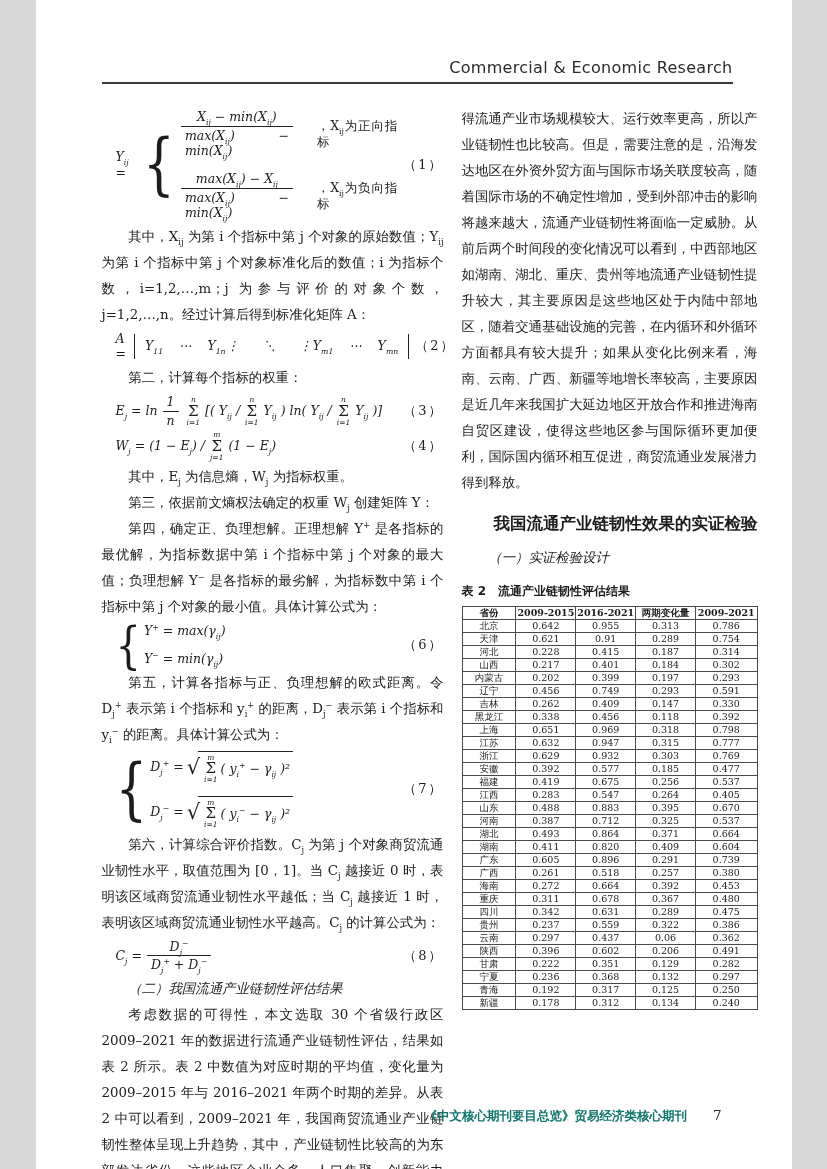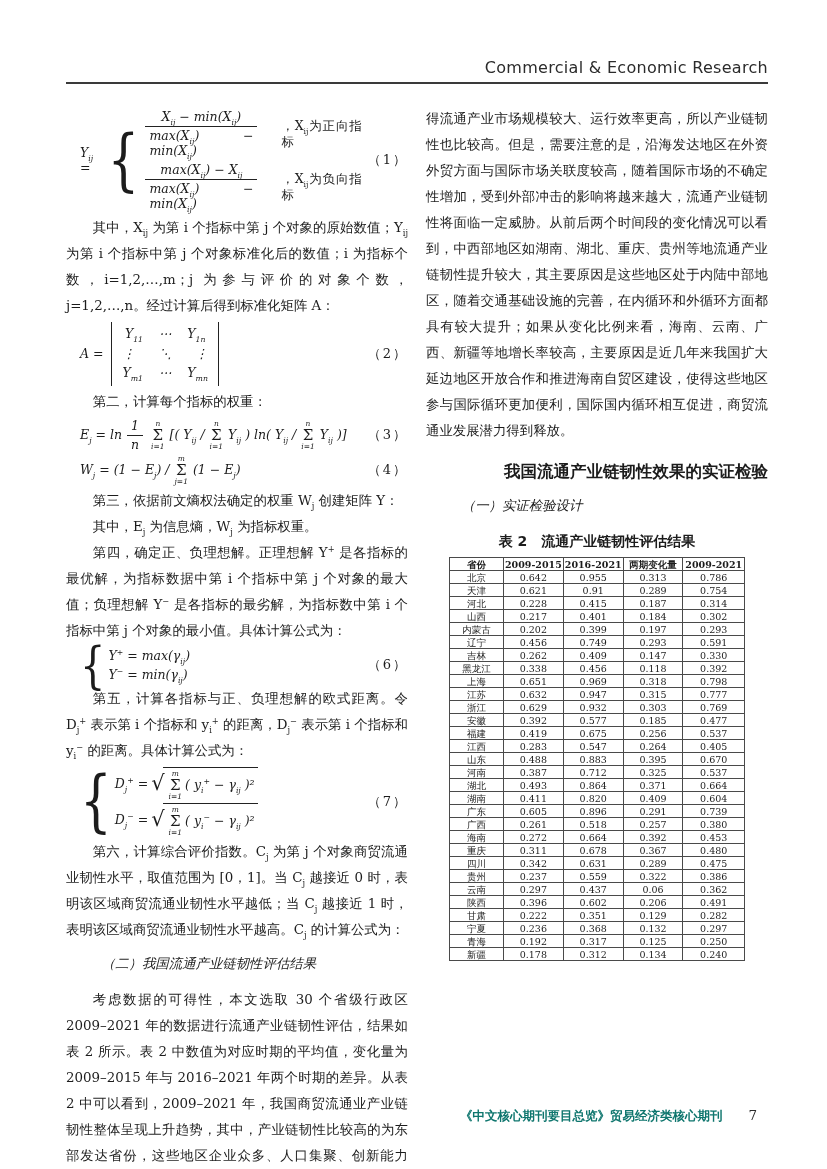--- a/index.html
+++ b/index.html
@@ -1,18 +1,18 @@
 <!DOCTYPE html>
 <html><head>
 <meta charset="utf-8">
 <style>
   html,body{margin:0;padding:0;background:#d9d9d9;}
   .page{
     position:relative;
-    width:827px;height:1169px;
+    width:756px;height:1169px;
     margin:0 auto;
     background:#ffffff;
     font-family:"DejaVu Serif","Liberation Serif",serif;
     color:#1c1c1c;
     overflow:hidden;
   }
   
   .hdr{position:absolute;top:0;left:66px;right:59px;}
   .hdr-title{
     text-align:right;
@@ -40,46 +40,46 @@
   .fx{display:flex;align-items:center;flex-wrap:nowrap;font-style:italic;gap:2px;}
   .fx .cn{font-style:normal;margin-left:18px;}
   .eqno{margin-left:auto;font-style:normal;font-size:13px;letter-spacing:2px;padding-left:6px;}
   sub,sup{font-size:62%;line-height:0;}
   .frac{display:inline-flex;flex-direction:column;align-items:center;vertical-align:middle;margin:0 3px;line-height:1.25;}
   .frac .num{padding:0 4px 1px;}
   .frac .den{border-top:1px solid #222;padding:1px 4px 0;}
   .cases{display:flex;align-items:center;}
   .brace{font-size:40px;font-weight:300;line-height:0.9;transform:scaleY(1.25);margin-right:3px;font-style:normal;}
   .brace.tall{font-size:50px;transform:scaleY(1.35);}
-  .case-rows{display:flex;flex-direction:column;gap:3px;}
+  .case-rows{display:flex;flex-direction:column;gap:12px;}
   .case-row{display:flex;align-items:center;gap:3px;}
   .mx-body{
-    display:flex;flex-direction:column;align-items:center;gap:1px;
+    display:flex;flex-direction:row;align-items:center;gap:1px;
     border-left:1.4px solid #222;border-right:1.4px solid #222;
     padding:3px 10px;margin-left:6px;line-height:1.5;white-space:pre;
   }
   .sum{display:inline-flex;flex-direction:column;align-items:center;line-height:1;margin:0 3px;vertical-align:middle;}
   .sum .lim{font-size:7.5px;}
   .sum .sg{font-size:15px;font-style:normal;}
   .sqrt{display:inline-flex;align-items:center;}
   .sqrt .rd{font-size:21px;font-style:normal;line-height:1;margin-right:-2px;}
   .sqrt .bd{border-top:1.2px solid #222;padding:2px 3px 0;display:inline-flex;align-items:center;}
 
   
   .sec-h{
     font-family:"DejaVu Sans","Liberation Sans",sans-serif;
     font-weight:bold;font-size:16.5px;text-align:right;
     margin:16px 0 8px;text-indent:0;line-height:1.5;
   }
-  .subsec{font-style:italic;text-indent:2em;margin:9px;font-family:Liberation Mono, monospace;}
+  .subsec{font-style:italic;text-indent:2em;margin:0;}
 
   
   .tbl-title{
     font-family:"DejaVu Sans","Liberation Sans",sans-serif;
-    font-weight:bold;font-size:14px;text-align:center;
+    font-weight:bold;font-size:12px;text-align:left;
     margin:12px 0 6px;text-indent:0;line-height:1.4;
   }
   table.t2{
     width:296px;margin:0 auto;border-collapse:collapse;
     border:1.5px solid #222;
     font-size:9.5px;line-height:1;
   }
   table.t2 th,table.t2 td{
     border:1px solid #4a4a4a;text-align:center;vertical-align:middle;
     height:12px;padding:0 1px;font-weight:normal;white-space:nowrap;
@@ -190,22 +190,22 @@
           <span class="sum">
             <span class="lim">m</span>
             <span class="sg">Σ</span>
             <span class="lim">j=1</span>
           </span>
           <span>(1 − E<sub>j</sub>)</span>
         </div>
         <span class="eqno">（4）</span>
       </div>
 
+      <p class="para">其中，E<sub>j</sub> 为信息熵，W<sub>j</sub> 为指标权重。</p>
       <p class="para">第三，依据前文熵权法确定的权重 W<sub>j</sub> 创建矩阵 Y：</p>
-      <p class="para">其中，E<sub>j</sub> 为信息熵，W<sub>j</sub> 为指标权重。</p>
 
 
       <p class="para">第四，确定正、负理想解。正理想解 Y<sup>+</sup> 是各指标的最优解，为指标数据中第 i 个指标中第 j 个对象的最大值；负理想解 Y<sup>−</sup> 是各指标的最劣解，为指标数中第 i 个指标中第 j 个对象的最小值。具体计算公式为：</p>
 
       <div class="formula">
         <div class="fx">
           <div class="cases">
             <span class="brace">{</span>
             <div class="case-rows">
               <div class="case-row">
@@ -256,20 +256,30 @@
                 </span>
               </div>
             </div>
           </div>
         </div>
         <span class="eqno">（7）</span>
       </div>
 
       <p class="para">第六，计算综合评价指数。C<sub>j</sub> 为第 j 个对象商贸流通业韧性水平，取值范围为 [0，1]。当 C<sub>j</sub> 越接近 0 时，表明该区域商贸流通业韧性水平越低；当 C<sub>j</sub> 越接近 1 时，表明该区域商贸流通业韧性水平越高。C<sub>j</sub> 的计算公式为：</p>
 
+      <div class="formula">
+        <div class="fx">
+          <span>C<sub>j</sub> =</span>
+          <span class="frac">
+            <span class="num">D<sub>j</sub><sup>−</sup></span>
+            <span class="den">D<sub>j</sub><sup>+</sup> + D<sub>j</sub><sup>−</sup></span>
+          </span>
+        </div>
+        <span class="eqno">（8）</span>
+      </div>
 
       <p class="para subsec">（二）我国流通产业链韧性评估结果</p>
       <p class="para">考虑数据的可得性，本文选取 30 个省级行政区 2009–2021 年的数据进行流通产业链韧性评估，结果如表 2 所示。表 2 中数值为对应时期的平均值，变化量为 2009–2015 年与 2016–2021 年两个时期的差异。从表 2 中可以看到，2009–2021 年，我国商贸流通业产业链韧性整体呈现上升趋势，其中，产业链韧性比较高的为东部发达省份，这些地区企业众多、人口集聚、创新能力强，使</p>
     </div>
 
     <div class="col">
       <p class="para cont">得流通产业市场规模较大、运行效率更高，所以产业链韧性也比较高。但是，需要注意的是，沿海发达地区在外资外贸方面与国际市场关联度较高，随着国际市场的不确定性增加，受到外部冲击的影响将越来越大，流通产业链韧性将面临一定威胁。从前后两个时间段的变化情况可以看到，中西部地区如湖南、湖北、重庆、贵州等地流通产业链韧性提升较大，其主要原因是这些地区处于内陆中部地区，随着交通基础设施的完善，在内循环和外循环方面都具有较大提升；如果从变化比例来看，海南、云南、广西、新疆等地增长率较高，主要原因是近几年来我国扩大延边地区开放合作和推进海南自贸区建设，使得这些地区参与国际循环更加便利，国际国内循环相互促进，商贸流通业发展潜力得到释放。</p>
 
       <h2 class="sec-h">我国流通产业链韧性效果的实证检验</h2>
       <p class="para subsec">（一）实证检验设计</p>

